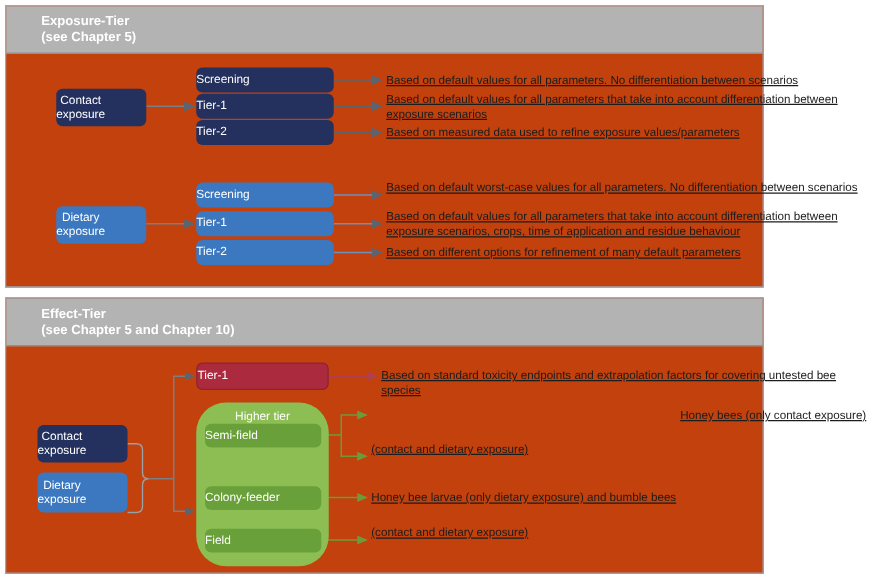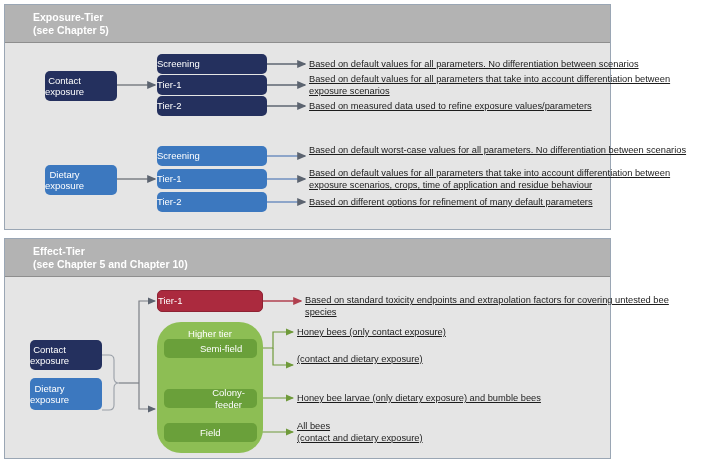--- a/index.html
+++ b/index.html
@@ -1,41 +1,41 @@
 <!DOCTYPE html>
 <html><head>
 <meta charset="utf-8">
 <style>
   html,body{margin:0;padding:0;background:#fff;}
   body{
     width:709px;height:464px;position:relative;overflow:hidden;
     font-family:"Liberation Sans","DejaVu Sans",sans-serif;
     -webkit-font-smoothing:antialiased;
   }
-  .panel{position:absolute;left:4px;width:607px;border:1px solid #9aa6b4;background:#e5e5e5;box-sizing:border-box;}
+  .panel{position:absolute;left:4px;width:607px;border:1px solid #9aa6b4;background:#c2410c;box-sizing:border-box;}
   #panel-exposure{top:4px;height:226px;}
   #panel-effect{top:238px;height:221px;}
   .panel-header{
     position:absolute;left:0;top:0;width:100%;height:38px;
     background:#b3b3b3;border-bottom:1px solid #8e8e8e;box-sizing:border-box;
   }
   .panel-header .htxt{
     position:absolute;left:28px;top:6px;color:#ffffff;font-size:10.5px;font-weight:bold;line-height:13px;
   }
   .panel-body{position:absolute;left:0;top:38px;width:100%;bottom:0;}
 
   .box{
     position:absolute;border-radius:5px;color:#fff;display:flex;align-items:center;justify-content:flex-start;
     text-align:center;font-size:9.5px;line-height:11.5px;box-sizing:border-box;
   }
   .navy{background:#24305e;}
   .blue{background:#3c78bf;}
   .red{background:#ab2a3e;border:1px solid #8e2233;}
   .greenouter{background:#8dbe54;border-radius:24px;padding-left:28px;}
-  .greeninner{background:#6aa03a;padding-left:36px;}
+  .greeninner{background:#6aa03a;}
 
   .desc{
     position:absolute;color:#1c1c1c;font-size:9.3px;line-height:12.2px;text-align:left;text-decoration:underline;
   }
 
   svg.lines{position:absolute;left:0;top:0;width:100%;height:100%;overflow:visible;pointer-events:none;}
 </style>
 </head>
 <body>
 
@@ -180,27 +180,26 @@
     <div class="box greeninner" style="left:159px;top:62px;width:93px;height:19px;">
       <span>Semi-field</span>
     </div>
     <div class="box greeninner" style="left:159px;top:112px;width:93px;height:19px;">
       <span>Colony-feeder</span>
     </div>
     <div class="box greeninner" style="left:159px;top:146px;width:93px;height:19px;">
       <span>Field</span>
     </div>
 
-    <div class="desc" style="left:292px;top:49px;width:396px;">Honey bees (only contact exposure)</div>
+    <div class="desc" style="left:292px;top:49px;width:396px;text-align:right;">Honey bees (only contact exposure)</div>
 
     <div class="desc" style="left:292px;top:76px;width:396px;">
       <div>(contact and dietary exposure)</div>
     </div>
 
     <div class="desc" style="left:292px;top:115px;width:396px;">Honey bee larvae (only dietary exposure) and bumble bees</div>
 
     <div class="desc" style="left:292px;top:143px;width:396px;">
-      <div>All bees</div>
       <div>(contact and dietary exposure)</div>
     </div>
 
   </div>
 </div>
 
 </body></html>

